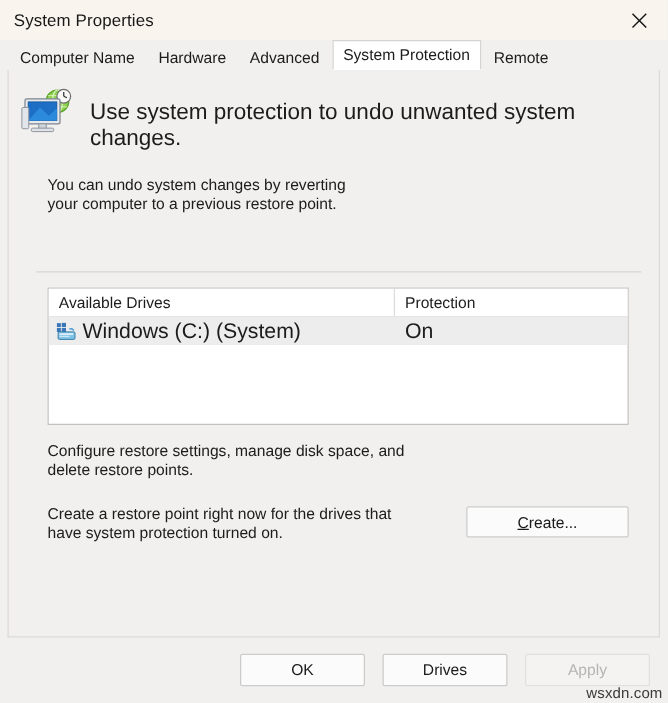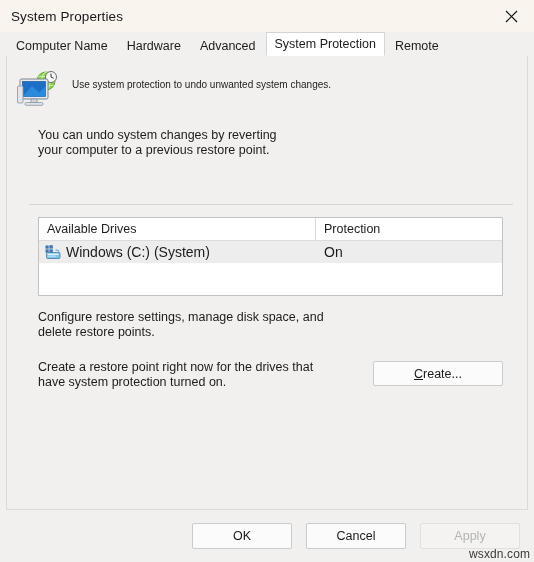--- a/index.html
+++ b/index.html
@@ -110,21 +110,21 @@
     padding: 14px 0 0 9px;
   }
   #protection-icon {
     width: 42px;
     height: 38px;
     flex: 0 0 42px;
     position: relative;
     margin-right: 14px;
   }
   #header-desc {
-    font-size: 10px;
+    font-size: 18px;
     color: #1c1c1c;
     padding-top: 9px;
   }
 
   
   .groupbox {
     position: relative;
     margin: 0 14px 0 14px;
   }
   .group-legend {
@@ -213,21 +213,21 @@
   .lv-col.c2 { flex: 1 1 auto; }
 
   .lv-row {
     display: flex;
     height: 22px;
     align-items: center;
     background: #ededed;
     cursor: default;
   }
   .lv-cell {
-    font-size: 14px;
+    font-size: 17px;
     color: #1c1c1c;
     box-sizing: border-box;
     display: flex;
     align-items: center;
     white-space: nowrap;
   }
   .lv-cell.c1 { width: 277px; padding-left: 6px; }
   .lv-cell.c2 { flex: 1 1 auto; padding-left: 8px; }
 
   #drive-icon {
@@ -320,21 +320,21 @@
           <div>your computer to a previous restore point.</div>
         </div>
       </div>
     </div>
 
     <div class="groupbox" style="margin-top:46px;">
       <div class="group-legend">
         <span class="legend-rule"></span>
       </div>
 
-      <div id="drive-list" style="margin:12px 10px 0 17px; height:79px;">
+      <div id="drive-list" style="margin:12px 10px 0 17px; height:110px;">
         <div id="drive-list-header">
           <div class="lv-col c1">Available Drives</div>
           <div class="lv-col c2">Protection</div>
         </div>
         <div class="lv-row">
           <div class="lv-cell c1">
             <span id="drive-icon">
               <svg width="17" height="15" viewBox="0 0 17 15" aria-hidden="true">
 
                 <rect x="0.5" y="0.5" width="3.2" height="3.2" fill="#3a76b8"></rect>
@@ -369,18 +369,18 @@
         <div class="btn" style="width:130px; height:25px; margin-top:1px;">
           <span><span class="acc">C</span><span>reate...</span></span>
         </div>
       </div>
     </div>
 
   </div>
 
   <div id="bottom-bar">
     <div class="btn" style="width:100px; height:26px; margin-right:14px;">OK</div>
-    <div class="btn" style="width:100px; height:26px; margin-right:14px;">Cancel</div>
+    <div class="btn" style="width:100px; height:26px; margin-right:14px;">Drives</div>
     <div class="btn disabled" style="width:100px; height:26px;">Apply</div>
     <div id="watermark">wsxdn.com</div>
   </div>
 
 </div>
 
 </body></html>

